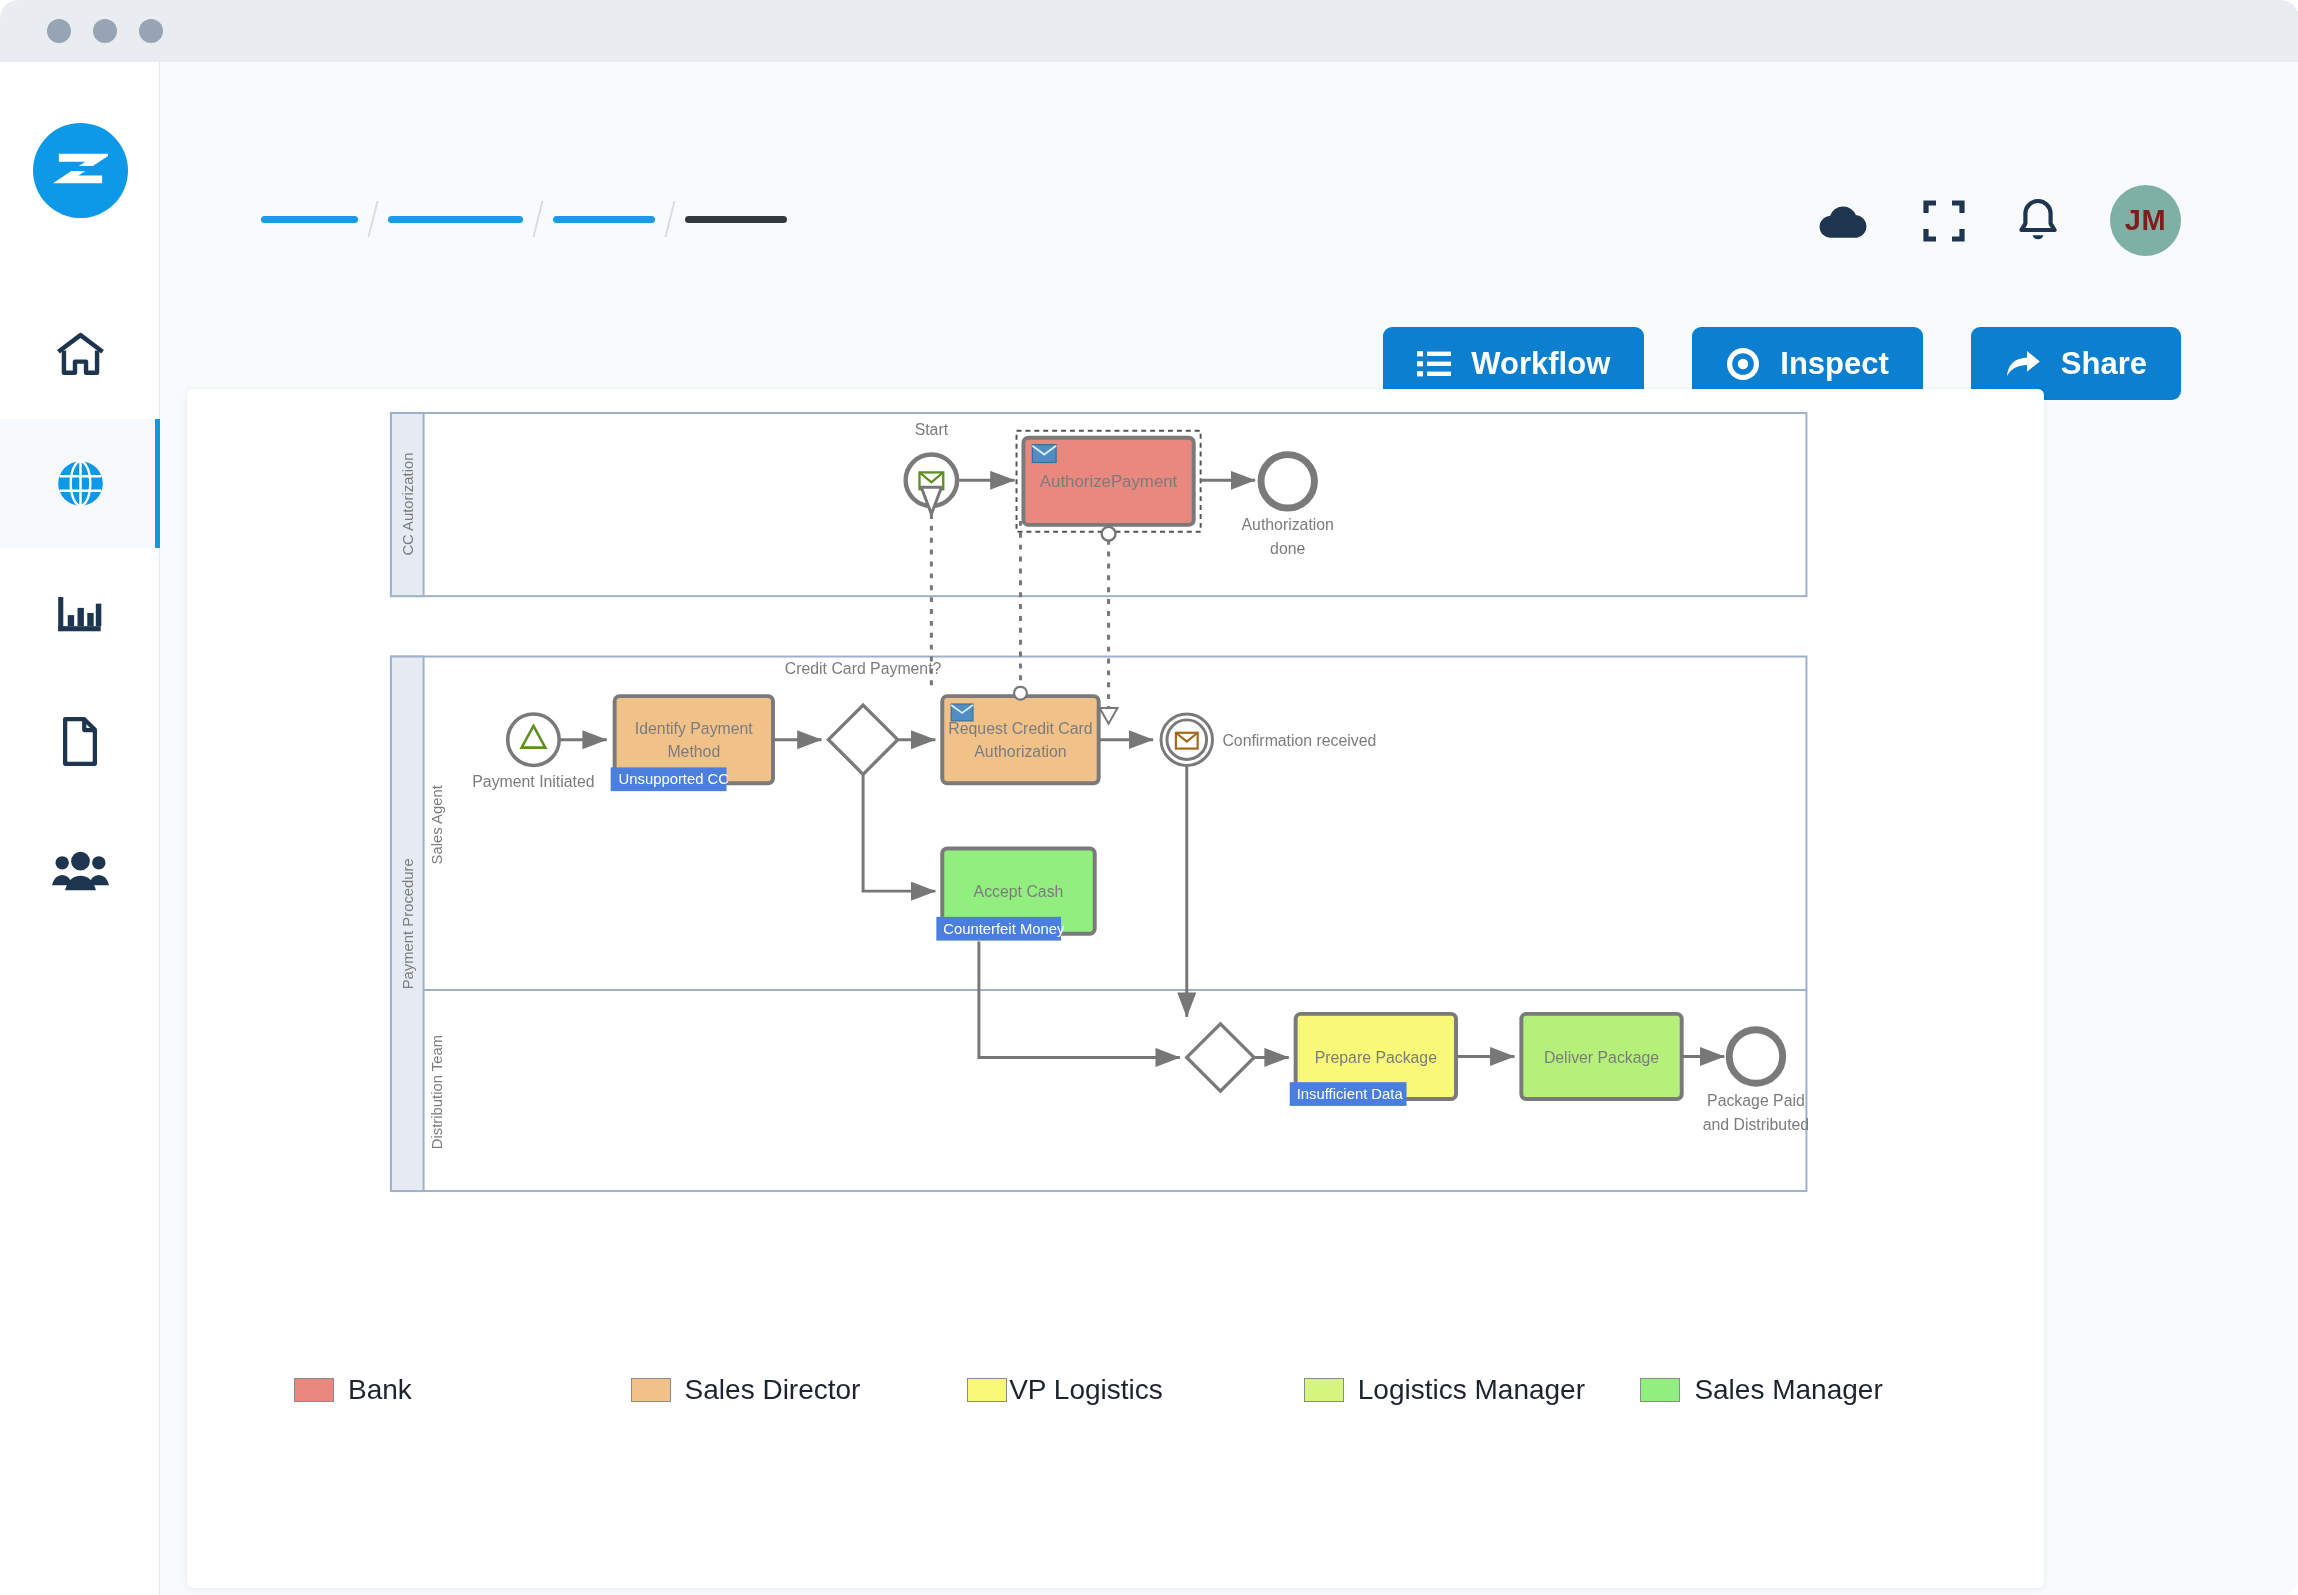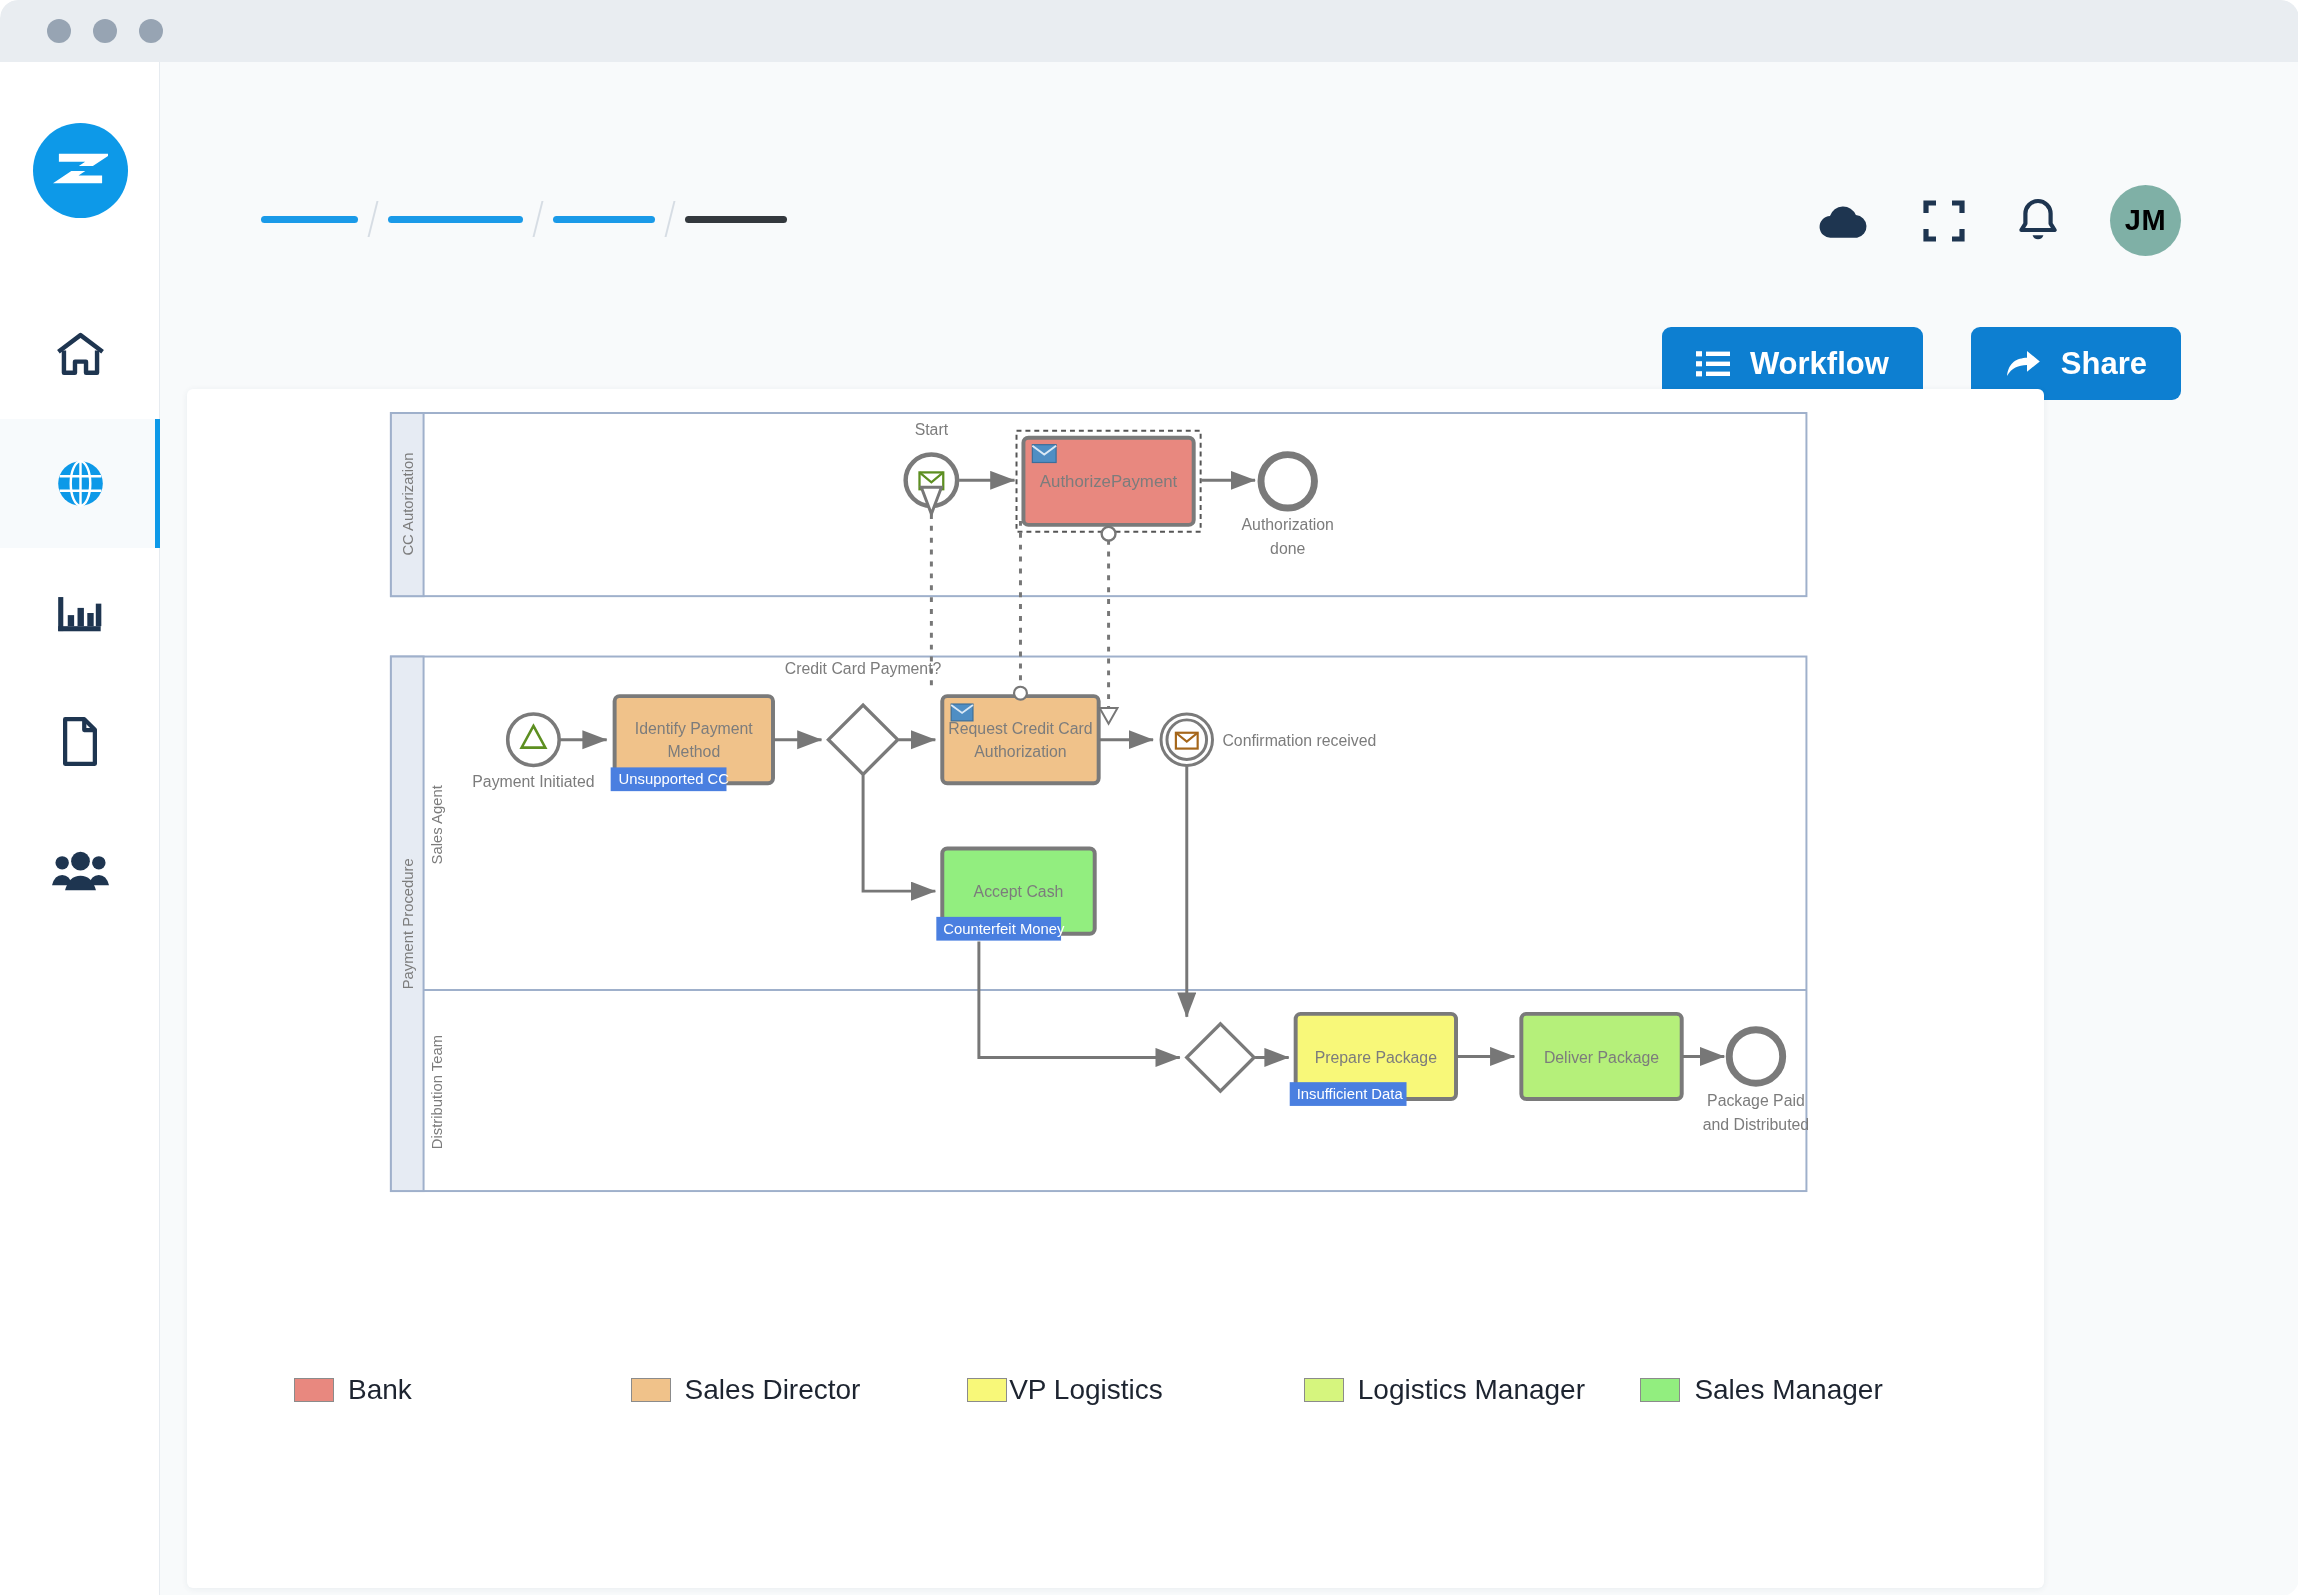--- a/index.html
+++ b/index.html
@@ -71,21 +71,21 @@
     background: #d6dde4; transform: skewX(-14deg);
   }
 
   .topright {
     position: absolute; right: 117px; top: 123px;
     display: flex; align-items: center; gap: 51px;
   }
   .icon-btn { cursor: pointer; display: flex; align-items: center; justify-content: center; }
   .avatar {
     width: 71px; height: 71px; border-radius: 50%;
-    background: #7fb0a6; color: #000000;
+    background: #7fb0a6; color: #7f1d1d;
     display: flex; align-items: center; justify-content: center;
     font-size: 29px; font-weight: 600; letter-spacing: 0.5px;
     cursor: pointer;
   }
 
   .actions {
     position: absolute; right: 117px; top: 265px;
     display: flex; gap: 48px;
   }
   .btn {
@@ -239,20 +239,28 @@
           <g fill="#fff">
             <rect x="0" y="0.6" width="3" height="2.6"></rect>
               <rect x="5" y="0.8" width="12" height="2.2"></rect>
             <rect x="0" y="5.6" width="3" height="2.6"></rect>
               <rect x="5" y="5.8" width="12" height="2.2"></rect>
             <rect x="0" y="10.6" width="3" height="2.6"></rect>
               <rect x="5" y="10.8" width="12" height="2.2"></rect>
           </g>
         </svg>
         <span>Workflow</span>
+      </button>
+      <button class="btn">
+        <svg width="34" height="34" viewBox="0 0 17 17">
+          <circle cx="8.5" cy="8.5" r="8" fill="#fff"></circle>
+          <circle cx="8.5" cy="8.5" r="5.4" fill="#0d7fd1"></circle>
+          <circle cx="8.5" cy="8.5" r="2.6" fill="#fff"></circle>
+        </svg>
+        <span>Inspect</span>
       </button>
       <button class="btn">
         <svg width="36" height="30" viewBox="0 0 18 15">
           <path d="M1 13.5 C1.8 6.6 6 4.6 11 4.4 V1 L17.4 6.2 L11 11.4 V8 C6.6 8.1 3.4 9.4 1 13.5 z" fill="#fff"></path>
         </svg>
         <span>Share</span>
       </button>
     </div>
 
     <div class="card">

